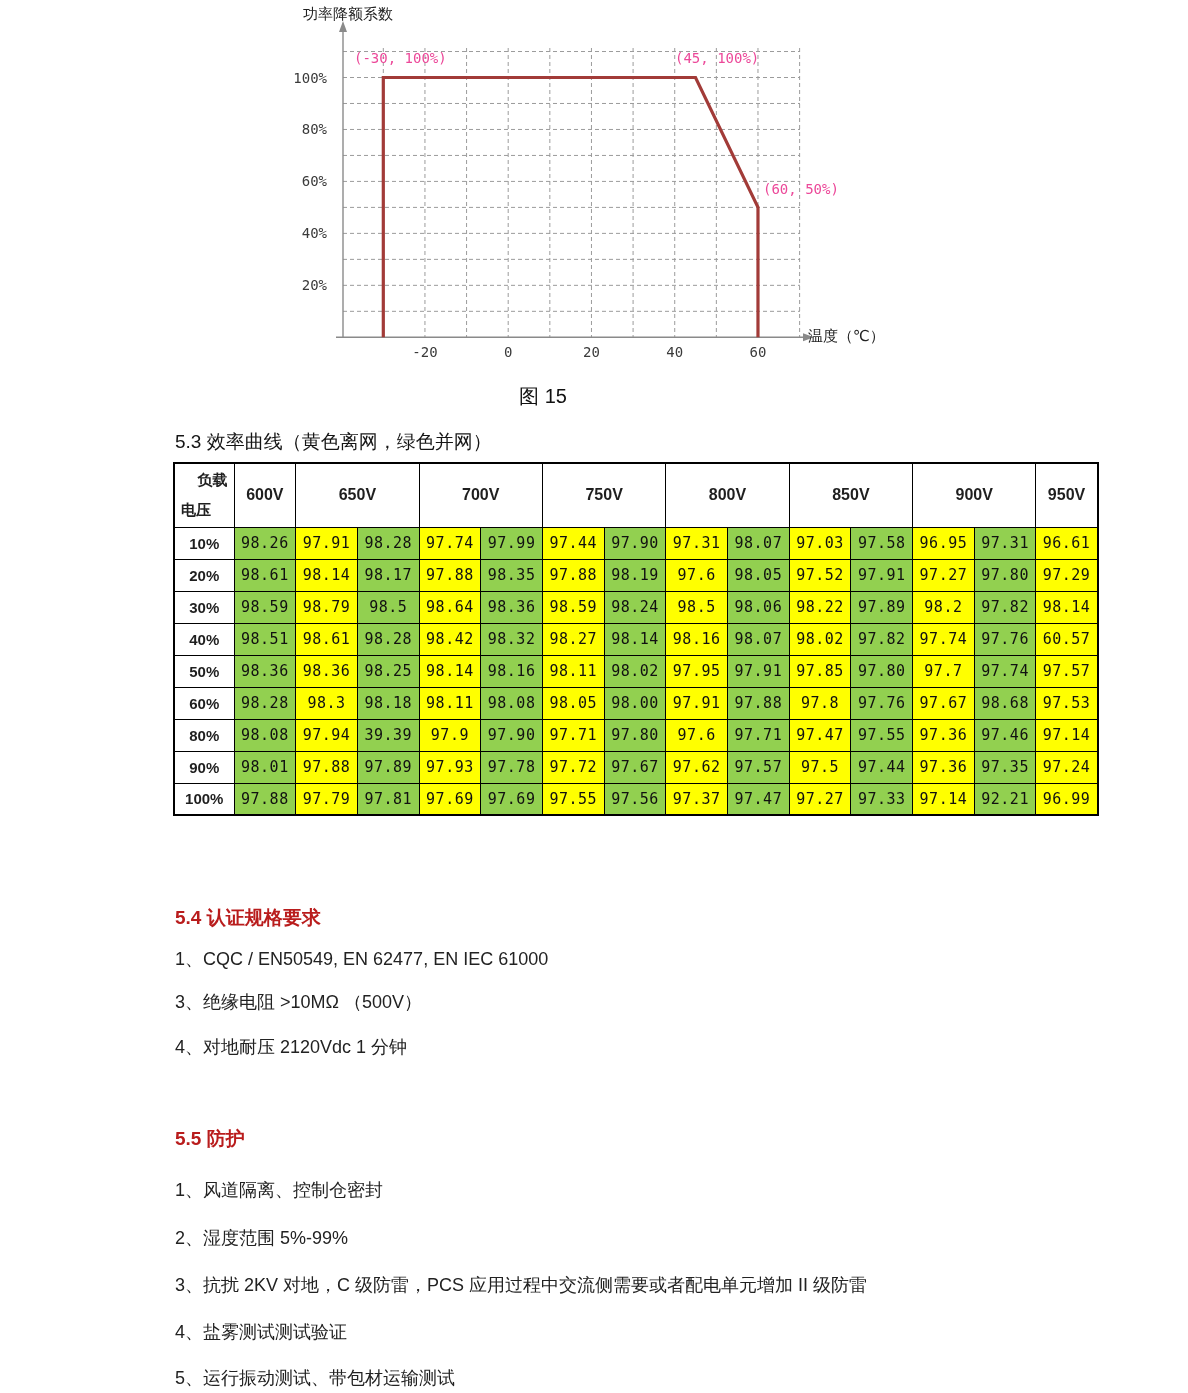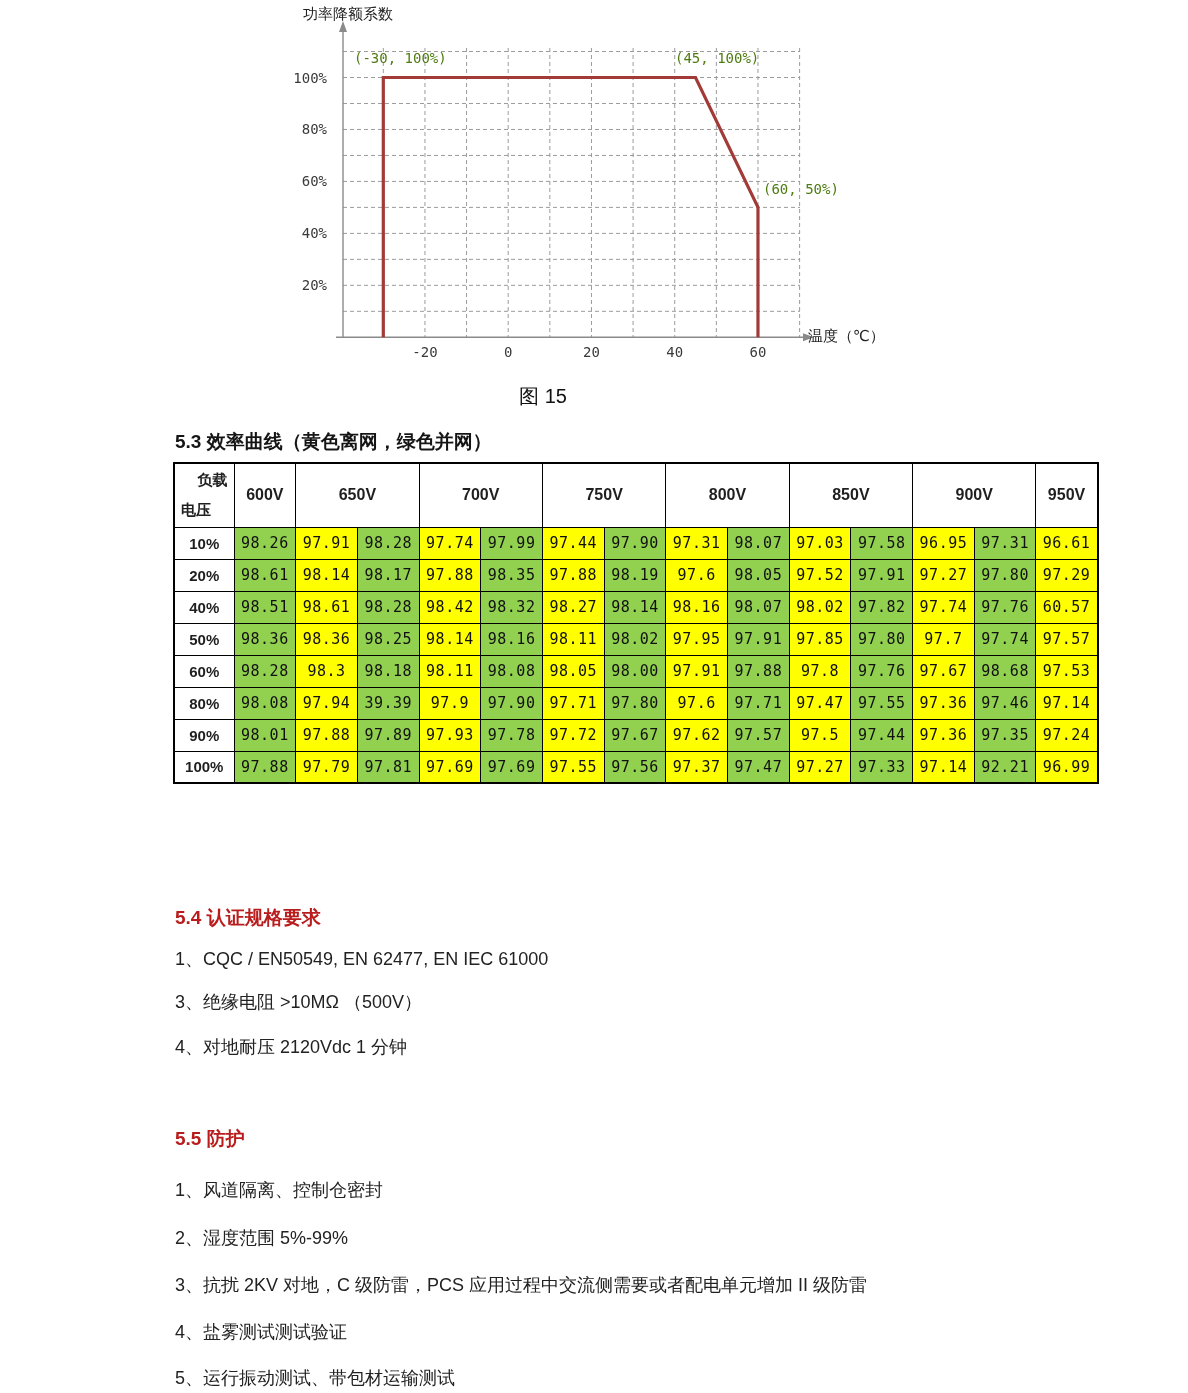--- a/index.html
+++ b/index.html
@@ -19,31 +19,31 @@
   .axis-arrow { fill:#8a8a8a; stroke:none; }
   .curve { fill:none; stroke-linejoin:miter; }
   .tick { font:14px "DejaVu Sans Mono",monospace; fill:#3a3a3a; }
 
   .chart-label {
     position:absolute; font:15px "DejaVu Sans Mono","DejaVu Sans",monospace;
     color:#222; white-space:nowrap;
   }
   .y-title { left:303px; top:5px; }
   .x-title { left:808px; top:327px; }
-  .ann { position:absolute; font:14px "DejaVu Sans Mono",monospace; color:#4d7c0f; white-space:nowrap; }
+  .ann { position:absolute; font:14px "DejaVu Sans Mono",monospace; color:#ec4899; white-space:nowrap; }
   .ann0 { left:354px; top:50px; }
   .ann1 { left:675px; top:50px; }
   .ann2 { left:763px; top:181px; }
   .fig-caption {
     position:absolute; left:283px; top:383px; width:520px;
     text-align:center; font-size:20px; color:#111;
   }
 
   
-  .h-plain { position:absolute; left:175px; font-size:19px; font-weight:700; color:#151515; white-space:nowrap; }
+  .h-plain { position:absolute; left:175px; font-size:19px; font-weight:400; color:#151515; white-space:nowrap; }
   .h-bold  { position:absolute; left:175px; font-size:19px; font-weight:700; color:#b91c1c; white-space:nowrap; }
   .list-item { position:absolute; left:175px; font-size:18px; color:#222; white-space:nowrap; }
 
   
   #eff-table {
     position:absolute; left:173px; top:462px;
     border-collapse:collapse; table-layout:fixed;
     width:924px;
     border:2px solid #000;
   }
@@ -187,20 +187,37 @@
         <td class="green">98.19</td>
         <td class="yellow">97.6</td>
         <td class="green">98.05</td>
         <td class="yellow">97.52</td>
         <td class="green">97.91</td>
         <td class="yellow">97.27</td>
         <td class="green">97.80</td>
         <td class="yellow">97.29</td>
       </tr>
       <tr>
+        <th>30%</th>
+        <td class="green">98.59</td>
+        <td class="yellow">98.79</td>
+        <td class="green">98.5</td>
+        <td class="yellow">98.64</td>
+        <td class="green">98.36</td>
+        <td class="yellow">98.59</td>
+        <td class="green">98.24</td>
+        <td class="yellow">98.5</td>
+        <td class="green">98.06</td>
+        <td class="yellow">98.22</td>
+        <td class="green">97.89</td>
+        <td class="yellow">98.2</td>
+        <td class="green">97.82</td>
+        <td class="yellow">98.14</td>
+      </tr>
+      <tr>
         <th>40%</th>
         <td class="green">98.51</td>
         <td class="yellow">98.61</td>
         <td class="green">98.28</td>
         <td class="yellow">98.42</td>
         <td class="green">98.32</td>
         <td class="yellow">98.27</td>
         <td class="green">98.14</td>
         <td class="yellow">98.16</td>
         <td class="green">98.07</td>

